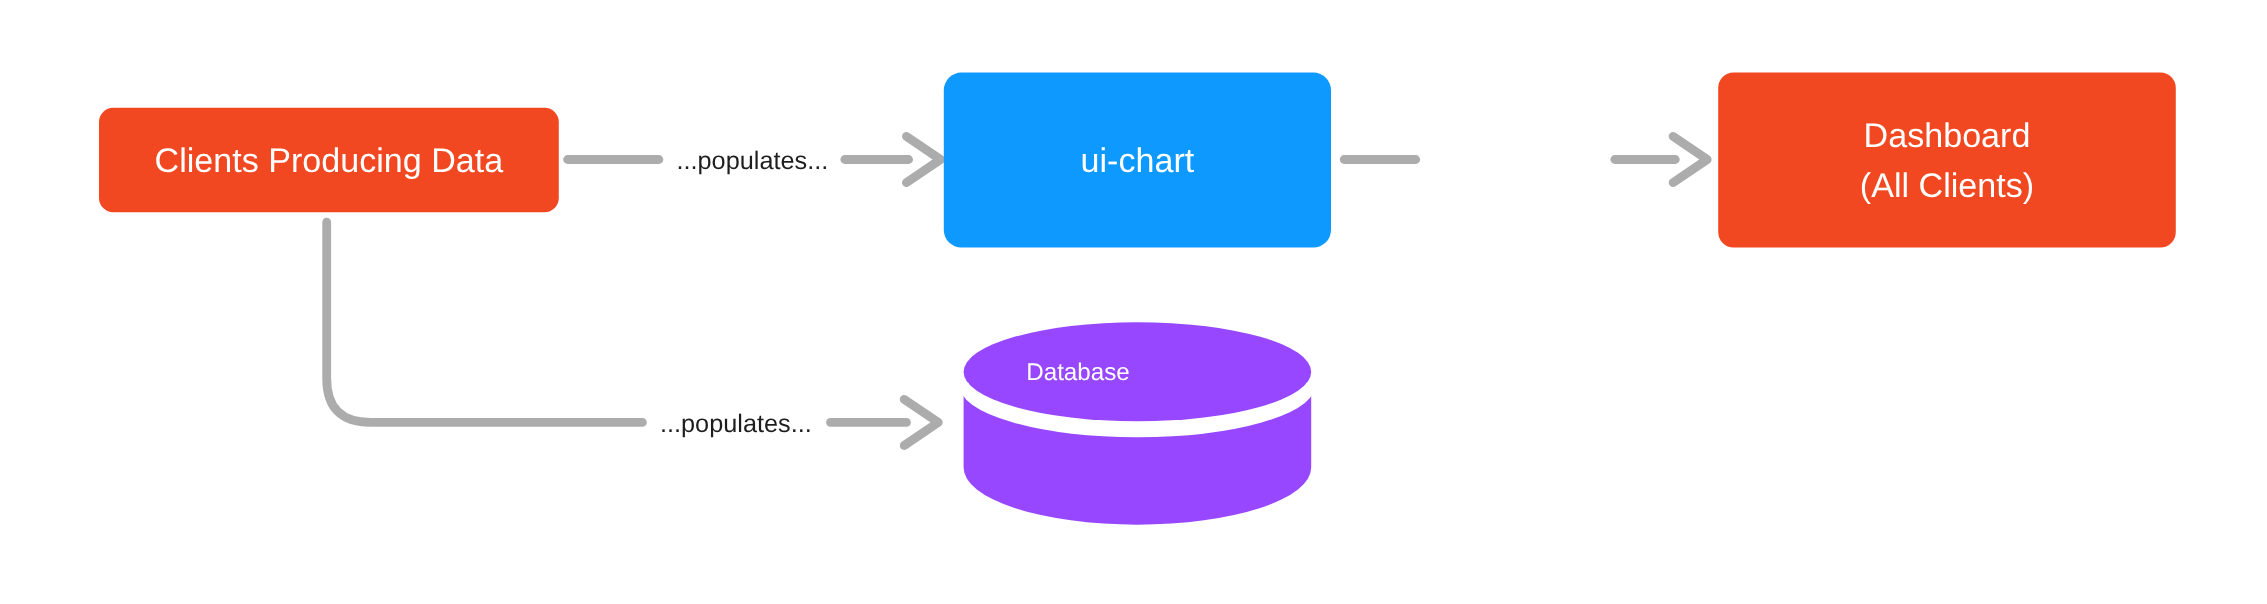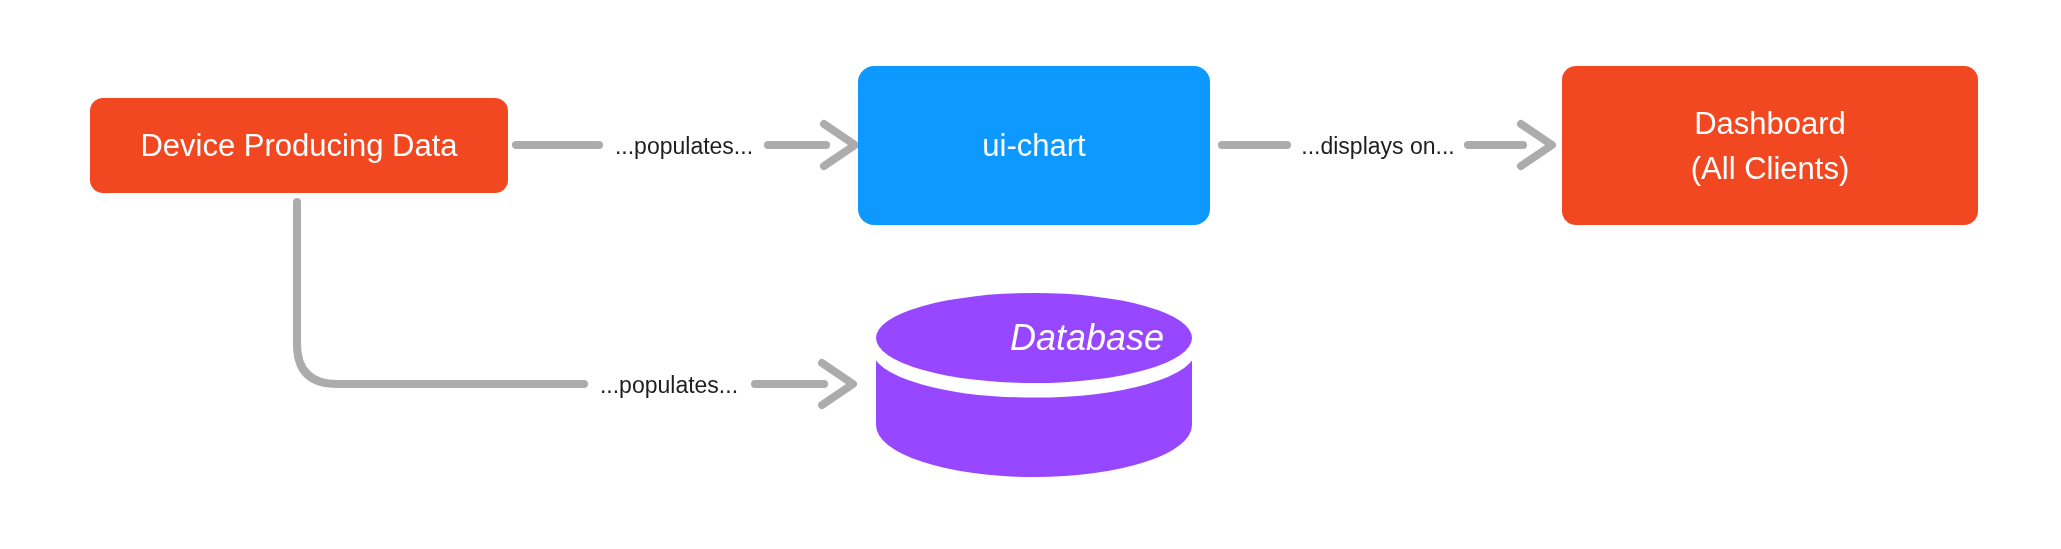--- a/index.html
+++ b/index.html
@@ -49,27 +49,26 @@
     font-size: 23px;
     color: #1E1E1E;
     white-space: nowrap;
     text-align: center;
   }
   .edge-label-1 { left: 684px;  top: 146px; }
   .edge-label-2 { left: 1378px; top: 146px; }
   .edge-label-3 { left: 669px;  top: 385px; }
   .db-label {
     position: absolute;
-    left: 1087px; top: 338px;
+    left: 980px; top: 338px;
     transform: translate(-50%, -50%);
     color: #ffffff;
-    font-size: 36px;
+    font-size: 22px;
     font-weight: 500;
     white-space: nowrap;
-    font-style: italic;
   }
 </style>
 </head>
 <body>
 
 <div class="canvas">
 
   <svg class="wires" viewBox="0 0 2061 549" xmlns="http://www.w3.org/2000/svg">
 
     <g>
@@ -91,31 +90,30 @@
     </g>
 
     <g>
       <path class="cyl-fill" d="M 876 348 A 158 45 0 0 0 1192 348 V 425 A 158 52 0 0 1 876 425 Z"></path>
       <ellipse class="cyl-fill" cx="1034" cy="338" rx="158" ry="45"></ellipse>
       <path class="cyl-band" d="M 876 348 A 158 45 0 0 0 1192 348"></path>
     </g>
   </svg>
 
   <div class="node node-rect-red node-device">
-    <span>Device Producing Data</span>
+    <span>Clients Producing Data</span>
   </div>
 
   <div class="node node-rect-blue node-uichart">
     <span>ui-chart</span>
   </div>
 
   <div class="node node-rect-red node-dashboard">
     <span>Dashboard</span>
     <span>(All Clients)</span>
   </div>
 
   <div class="db-label">Database</div>
 
   <div class="edge-label edge-label-1">...populates...</div>
-  <div class="edge-label edge-label-2">...displays on...</div>
   <div class="edge-label edge-label-3">...populates...</div>
 
 </div>
 
 </body></html>

